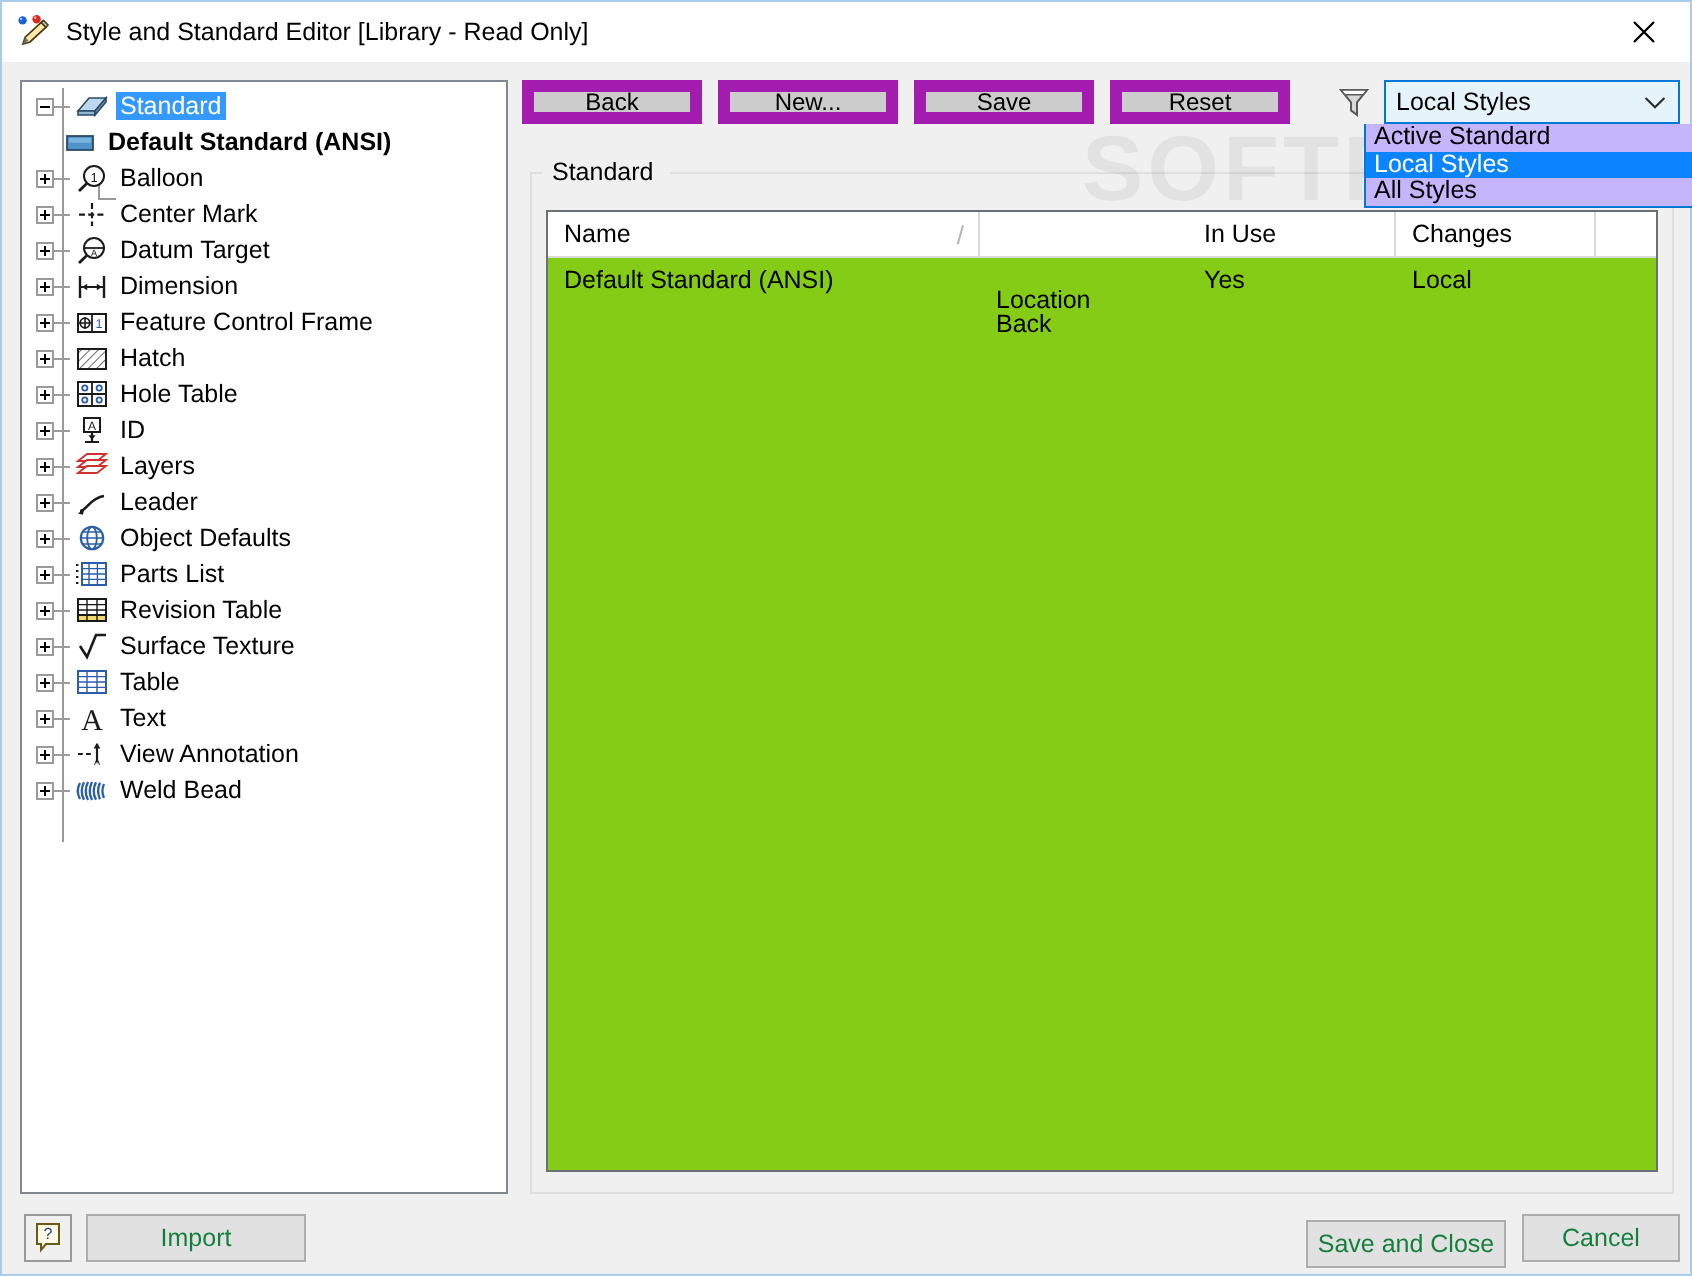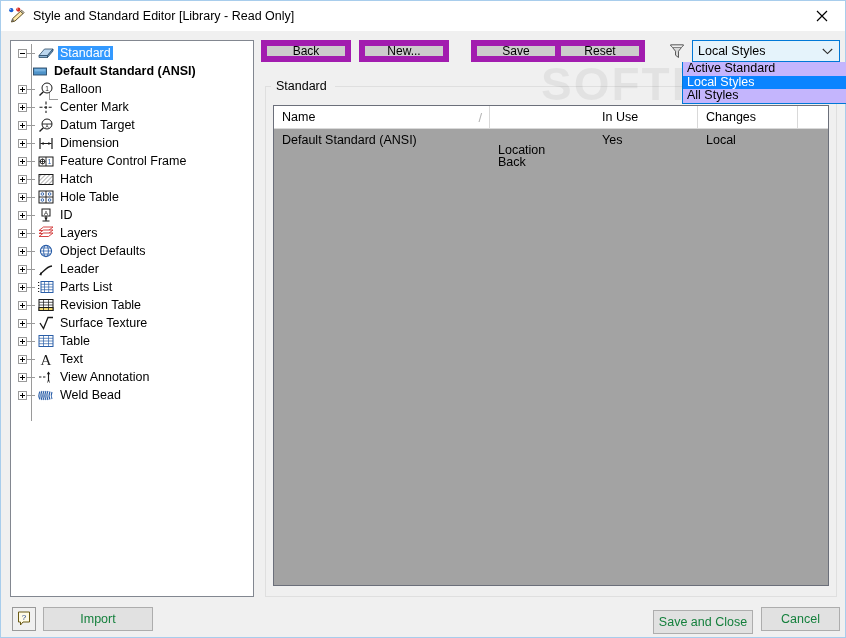--- a/index.html
+++ b/index.html
@@ -112,21 +112,21 @@
   .tb-btn {
     position: absolute; top: 39px; height: 22px;
     background: #cccccc;
     border: 6px solid #a21caf;
     color: #000000;
     font-size: 12px;
     display: flex; align-items: center; justify-content: center;
   }
   #btn-back  { left: 260px; width: 90px; }
   #btn-new   { left: 358px; width: 90px; }
-  #btn-save  { left: 456px; width: 90px; margin-left: 14px; }
+  #btn-save  { left: 456px; width: 90px; }
   #btn-reset { left: 554px; width: 90px; }
 
   #filter-icon {
     position: absolute; left: 666px; top: 40px;
     width: 20px; height: 20px;
   }
 
   
   #combo {
     position: absolute; left: 691px; top: 39px;
@@ -195,21 +195,21 @@
   #gb-title {
     position: absolute; left: 8px; top: 0px;
     font-size: 12.5px; color: #000; background: #f0f0f0;
     padding: 0 3px;
   }
 
   
   #table-wrap {
     position: absolute; left: 272px; top: 104px;
     width: 556px; height: 481px;
-    background: #a3a3a3;
+    background: #84cc16;
     border: 1px solid #6b6f7a;
     overflow: hidden;
   }
   #thead {
     display: flex; height: 23px;
     border-bottom: 1px solid #d9d9d9;
     background: #ffffff;
   }
   .th {
     position: relative;
@@ -440,39 +440,39 @@
             <path d="M1 10.5 L5.5 7 L15 7 L10.5 10.5 Z" fill="#fff" stroke="#d03030" stroke-width="0.9"></path>
           </svg>
         </span>
         <span class="tlabel">Layers</span>
       </div>
 
       <div class="tnode">
         <span class="expander plus"></span>
         <span class="elbow"></span>
         <span class="ticon">
+          <svg width="16" height="13" viewBox="0 0 16 13">
+            <path d="M2 10.5 C5 10.5 7 4 14 3" stroke="#1a1a1a" stroke-width="1.3" fill="none"></path>
+            <path d="M1 11.8 L4.4 9 L3.4 12.4 Z" fill="#1a1a1a"></path>
+          </svg>
+        </span>
+        <span class="tlabel">Leader</span>
+      </div>
+
+      <div class="tnode">
+        <span class="expander plus"></span>
+        <span class="elbow"></span>
+        <span class="ticon">
           <svg width="16" height="15" viewBox="0 0 16 15">
             <circle cx="8" cy="7" r="5.6" fill="#fff" stroke="#2a5ea8" stroke-width="1.1"></circle>
             <ellipse cx="8" cy="7" rx="2.4" ry="5.6" fill="none" stroke="#2a5ea8" stroke-width="0.9"></ellipse>
             <path d="M2.4 7 L13.6 7 M3.2 4 L12.8 4 M3.2 10 L12.8 10" stroke="#2a5ea8" stroke-width="0.8"></path>
           </svg>
         </span>
         <span class="tlabel">Object Defaults</span>
-      </div>
-
-      <div class="tnode">
-        <span class="expander plus"></span>
-        <span class="elbow"></span>
-        <span class="ticon">
-          <svg width="16" height="13" viewBox="0 0 16 13">
-            <path d="M2 10.5 C5 10.5 7 4 14 3" stroke="#1a1a1a" stroke-width="1.3" fill="none"></path>
-            <path d="M1 11.8 L4.4 9 L3.4 12.4 Z" fill="#1a1a1a"></path>
-          </svg>
-        </span>
-        <span class="tlabel">Leader</span>
       </div>
 
       <div class="tnode">
         <span class="expander plus"></span>
         <span class="elbow"></span>
         <span class="ticon">
           <svg width="16" height="14" viewBox="0 0 16 14">
             <path d="M0.6 2 L0.6 3 M0.6 5 L0.6 6 M0.6 8 L0.6 9 M0.6 11 L0.6 12" stroke="#1a1a1a" stroke-width="1.2"></path>
             <rect x="3" y="1.5" width="12" height="11" fill="#fff" stroke="#2a5ea8" stroke-width="1"></rect>
             <path d="M3 4.3 L15 4.3 M3 7 L15 7 M3 9.7 L15 9.7 M6.5 1.5 L6.5 12.5 M10.7 1.5 L10.7 12.5" stroke="#2a5ea8" stroke-width="0.7"></path>

